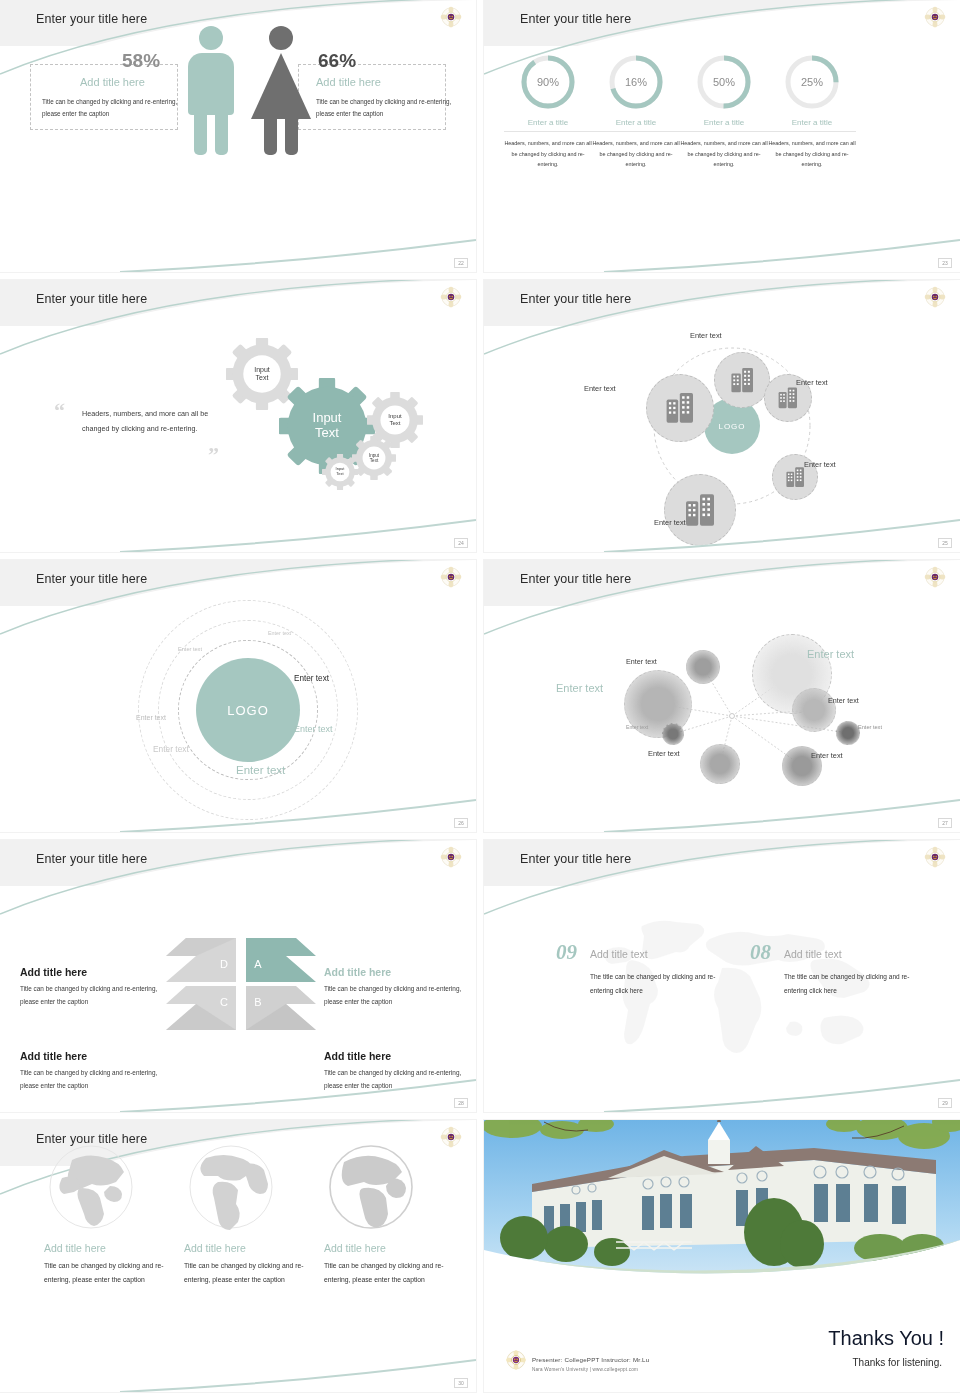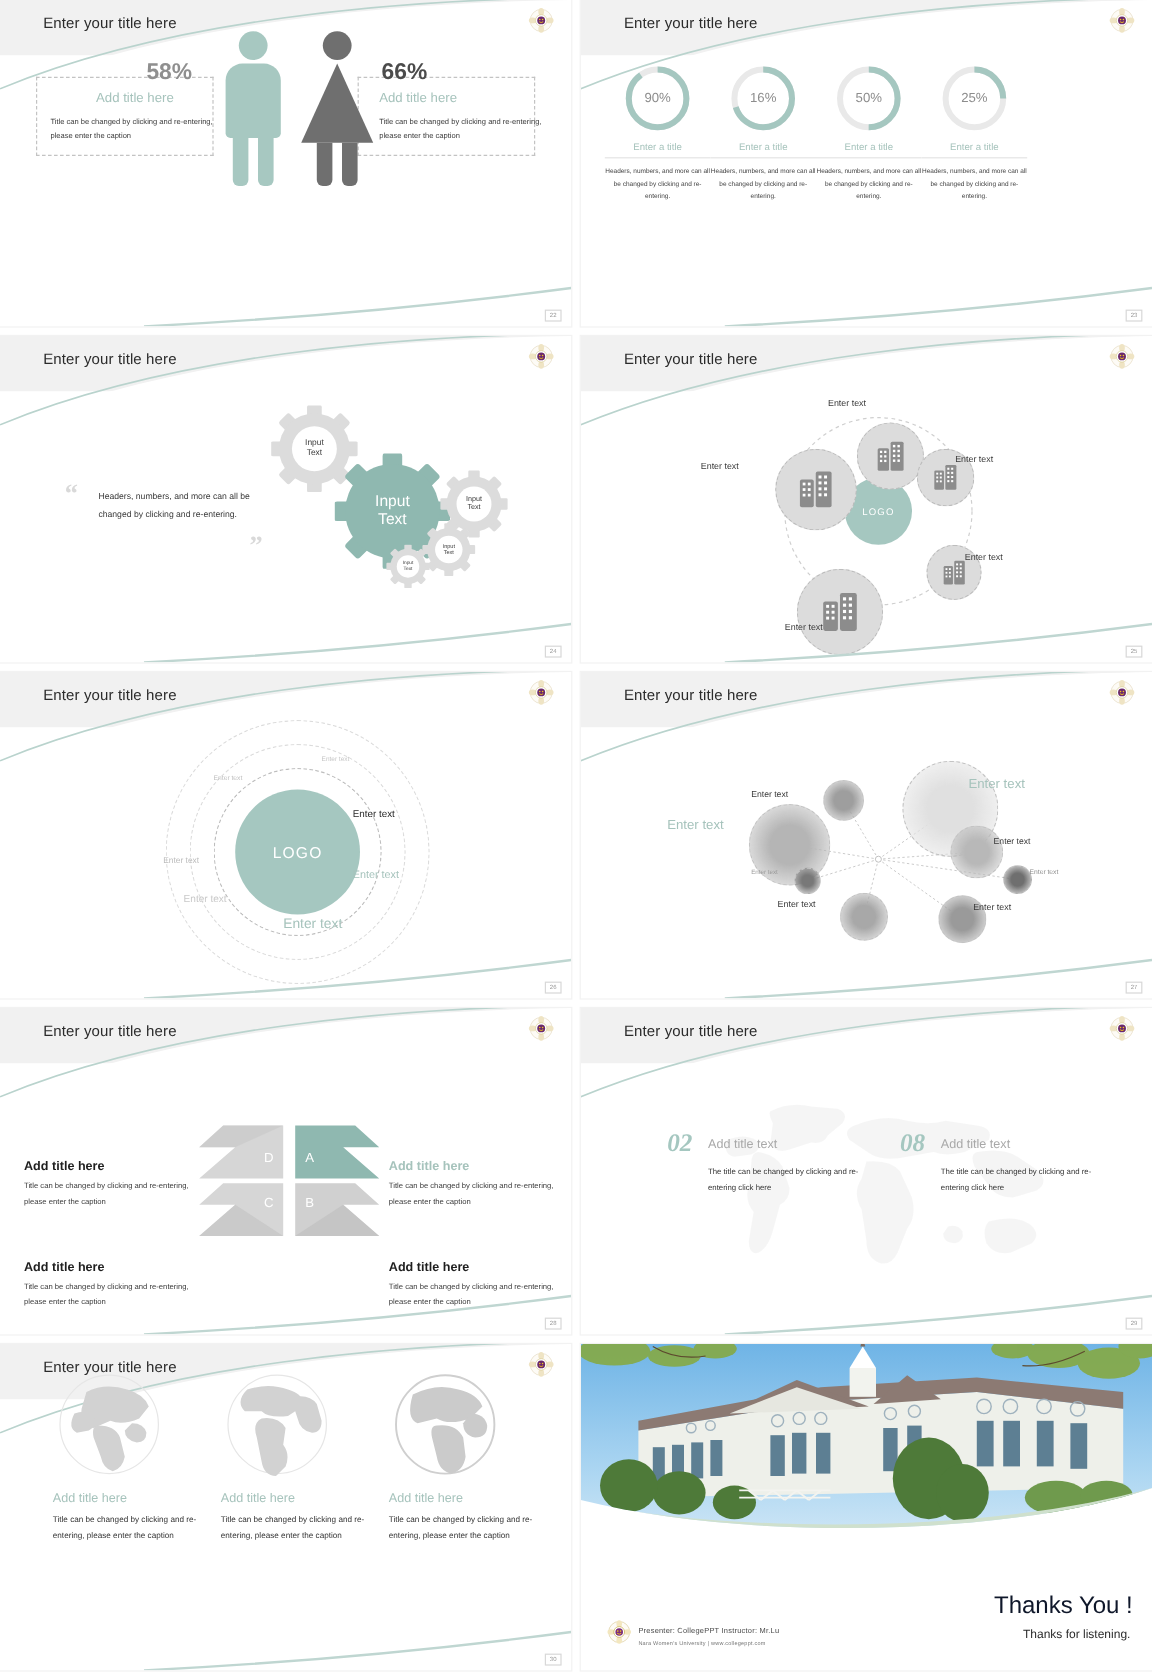--- a/index.html
+++ b/index.html
@@ -758,21 +758,21 @@
         <path d="M86 50 q14 2 20 12 l6 18 q0 10-8 14 l-6 22 q-4 14-12 18 q-8 2-8-10 l4-24 q-8-10-4-22 l2-18 q0-10 6-10z"></path>
         <path d="M166 28 q24-10 44-4 q18 4 32 0 l26 4 q14 2 10 12 l-20 10 q-16 4-26 0 l-22 4 q-18 4-30-2 l-18-12 q-6-8 4-12z"></path>
         <path d="M176 58 q20-2 28 8 l10 22 q4 16-4 26 l-8 20 q-6 12-16 8 q-10-4-10-18 l-4-26 q-8-14 0-26 z"></path>
         <path d="M268 50 q22-4 34 4 l18 12 q8 10-2 16 l-20 6 q-14 0-20-10 l-12-16 q-4-10 2-12z"></path>
         <path d="M278 108 q22-6 34 2 q10 8 2 16 l-18 8 q-14 2-20-8 q-4-12 2-18z"></path>
         <path d="M244 112 q8-2 12 4 q2 8-6 10 q-10 0-10-8z"></path>
         <path d="M60 40 q14-6 24 0 q6 8-4 12 l-14 2 q-10-2-6-14z"></path>
       </g>
     </svg>
 
-    <div class="num" style="left:72px;top:100px;">02</div>
+    <div class="num" style="left:72px;top:100px;">09</div>
     <div class="s8-h" style="left:106px;top:108px;">Add title text</div>
     <div class="s8-p" style="left:106px;top:130px;">The title can be changed by clicking and re-entering click here</div>
 
     <div class="num" style="left:266px;top:100px;">08</div>
     <div class="s8-h" style="left:300px;top:108px;">Add title text</div>
     <div class="s8-p" style="left:300px;top:130px;">The title can be changed by clicking and re-entering click here</div>
 
     <div class="curve-bot">
       <svg width="476" height="40" viewBox="0 0 476 40">
           <path d="M120 40 C280 30 400 16 476 6 L476 40 Z" fill="#fff"></path>

